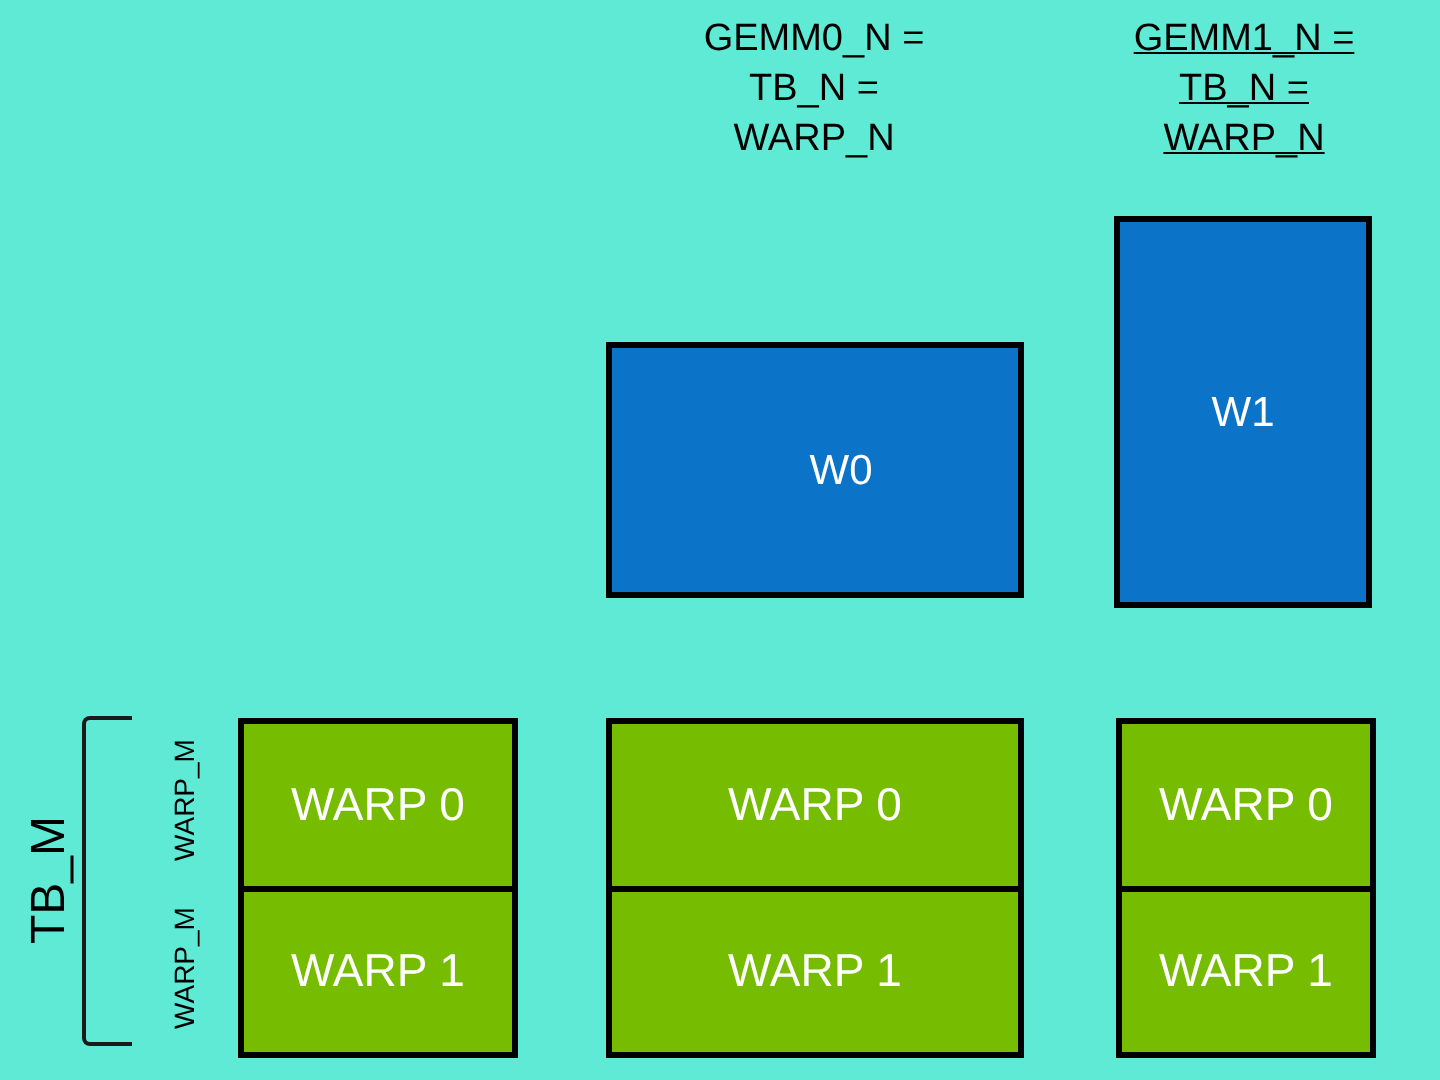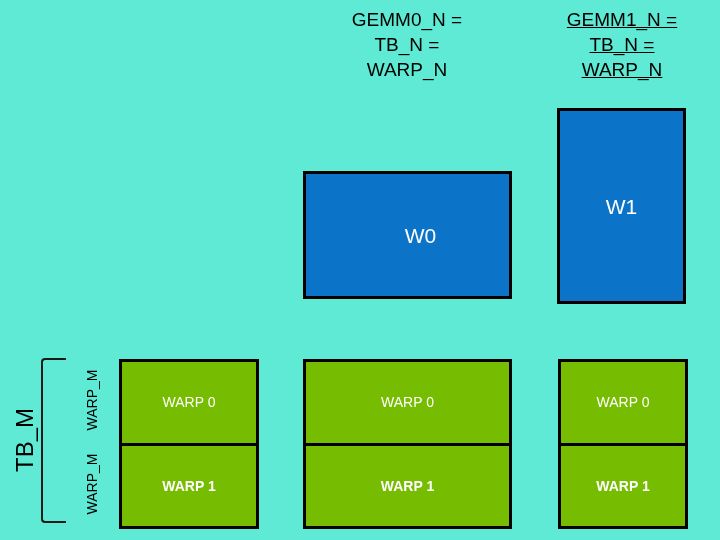--- a/index.html
+++ b/index.html
@@ -67,24 +67,23 @@
   }
   .warp-cell {
     flex: 1 1 0;
     display: flex;
     align-items: center;
     justify-content: center;
     box-sizing: border-box;
   }
   .warp-cell + .warp-cell {
     border-top: 3px solid #000000;
-    font-weight: bold;
   }
   .warp-cell .box-label {
-    font-size: 14px;
+    font-size: 23px;
   }
 
   #stack-left   { left: 119px; top: 359px; width: 140px; height: 170px; }
   #stack-mid    { left: 303px; top: 359px; width: 209px; height: 170px; }
   #stack-right  { left: 558px; top: 359px; width: 130px; height: 170px; }
 
   
   #tb-bracket {
     position: absolute;
     left: 41px;

